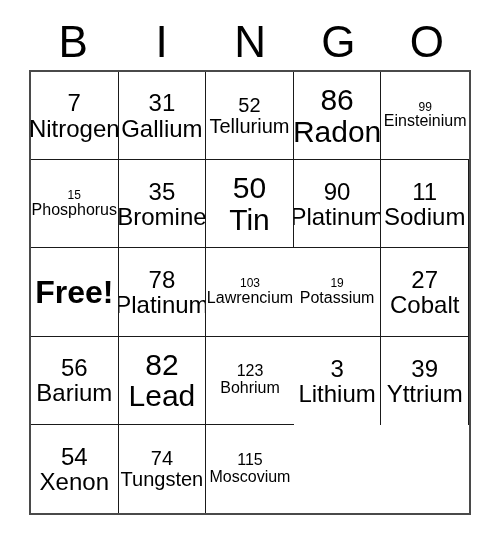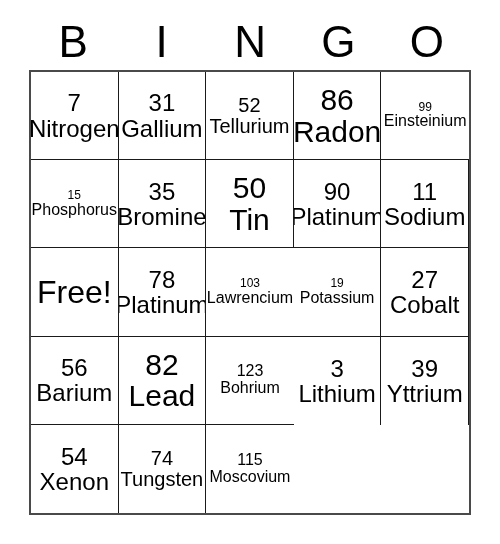--- a/index.html
+++ b/index.html
@@ -103,20 +103,21 @@
   .sz-sm .cell-number { font-size: 16px; }
   .sz-sm .cell-name   { font-size: 16px; }
 
   .sz-xs .cell-number { font-size: 12px; }
   .sz-xs .cell-name   { font-size: 16px; }
 
   
   .cell.free .cell-name {
     font-size: 32px;
     line-height: 1;
+    font-weight: bold;
   }
 </style>
 </head>
 <body>
 
 <div id="card">
 
   <div id="header-row">
     <div class="header-letter">B</div>
     <div class="header-letter">I</div>

